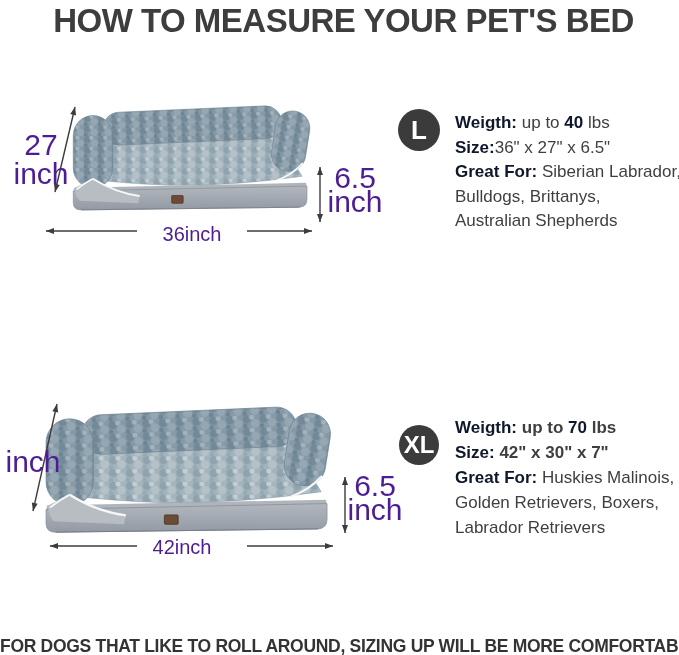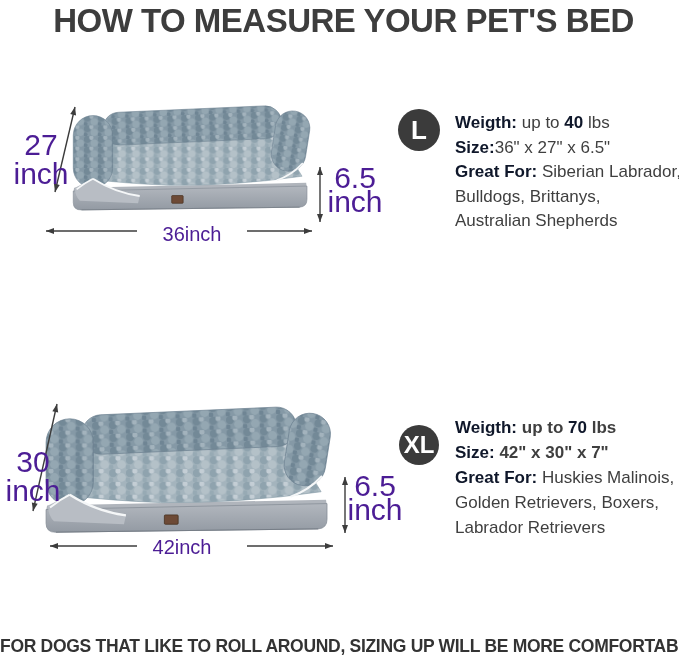--- a/index.html
+++ b/index.html
@@ -138,21 +138,20 @@
   <div>27</div>
   <div>inch</div>
 </div>
 <div class="abs measure m-width l-width">36inch</div>
 <div class="abs measure m-height l-height">
   <div>6.5</div>
   <div>inch</div>
 </div>
 
 <div class="abs measure m-depth xl-depth">
-  <div>30</div>
   <div>inch</div>
 </div>
 <div class="abs measure m-width xl-width">42inch</div>
 <div class="abs measure m-height xl-height">
   <div>6.5</div>
   <div>inch</div>
 </div>
 
 <div class="abs badge l">L</div>
 <div class="abs info info-l">

